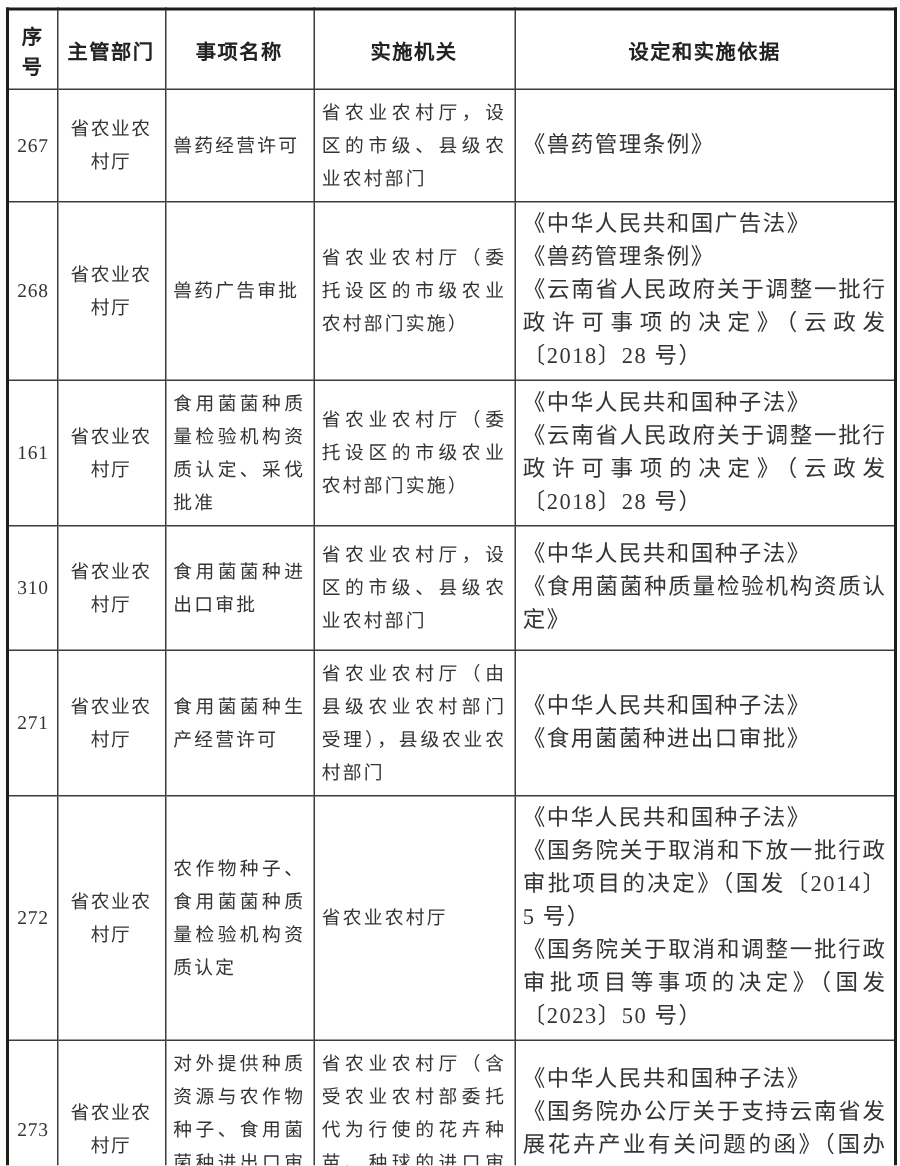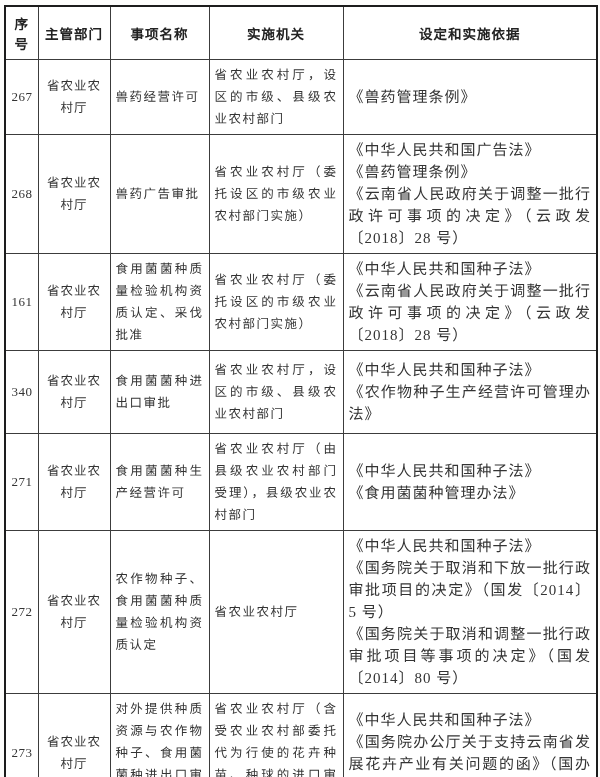--- a/index.html
+++ b/index.html
@@ -136,48 +136,48 @@
         <td class="cell-no">161</td>
         <td class="cell-dept">省农业农村厅</td>
         <td class="cell-item">食用菌菌种质量检验机构资质认定、采伐批准</td>
         <td class="cell-agency">省农业农村厅（委托设区的市级农业农村部门实施）</td>
         <td class="cell-basis">
           <p>《中华人民共和国种子法》</p>
           <p>《云南省人民政府关于调整一批行政许可事项的决定》（云政发〔2018〕28 号）</p>
         </td>
       </tr>
       <tr>
-        <td class="cell-no">340</td>
+        <td class="cell-no">310</td>
         <td class="cell-dept">省农业农村厅</td>
         <td class="cell-item">食用菌菌种进出口审批</td>
         <td class="cell-agency">省农业农村厅，设区的市级、县级农业农村部门</td>
         <td class="cell-basis">
           <p>《中华人民共和国种子法》</p>
-          <p>《农作物种子生产经营许可管理办法》</p>
+          <p>《食用菌菌种质量检验机构资质认定》</p>
         </td>
       </tr>
       <tr>
         <td class="cell-no">271</td>
         <td class="cell-dept">省农业农村厅</td>
         <td class="cell-item">食用菌菌种生产经营许可</td>
         <td class="cell-agency">省农业农村厅（由县级农业农村部门受理），县级农业农村部门</td>
         <td class="cell-basis">
           <p>《中华人民共和国种子法》</p>
-          <p>《食用菌菌种管理办法》</p>
+          <p>《食用菌菌种进出口审批》</p>
         </td>
       </tr>
       <tr>
         <td class="cell-no">272</td>
         <td class="cell-dept">省农业农村厅</td>
         <td class="cell-item">农作物种子、食用菌菌种质量检验机构资质认定</td>
         <td class="cell-agency">省农业农村厅</td>
         <td class="cell-basis">
           <p>《中华人民共和国种子法》</p>
           <p>《国务院关于取消和下放一批行政审批项目的决定》（国发〔2014〕5 号）</p>
-          <p>《国务院关于取消和调整一批行政审批项目等事项的决定》（国发〔2014〕80 号）</p>
+          <p>《国务院关于取消和调整一批行政审批项目等事项的决定》（国发〔2023〕50 号）</p>
         </td>
       </tr>
       <tr>
         <td class="cell-no">273</td>
         <td class="cell-dept">省农业农村厅</td>
         <td class="cell-item">对外提供种质资源与农作物种子、食用菌菌种进出口审批</td>
         <td class="cell-agency">省农业农村厅（含受农业农村部委托代为行使的花卉种苗、种球的进口审批）</td>
         <td class="cell-basis">
           <p>《中华人民共和国种子法》</p>
           <p>《国务院办公厅关于支持云南省发展花卉产业有关问题的函》（国办函〔2000〕67 号）</p>

